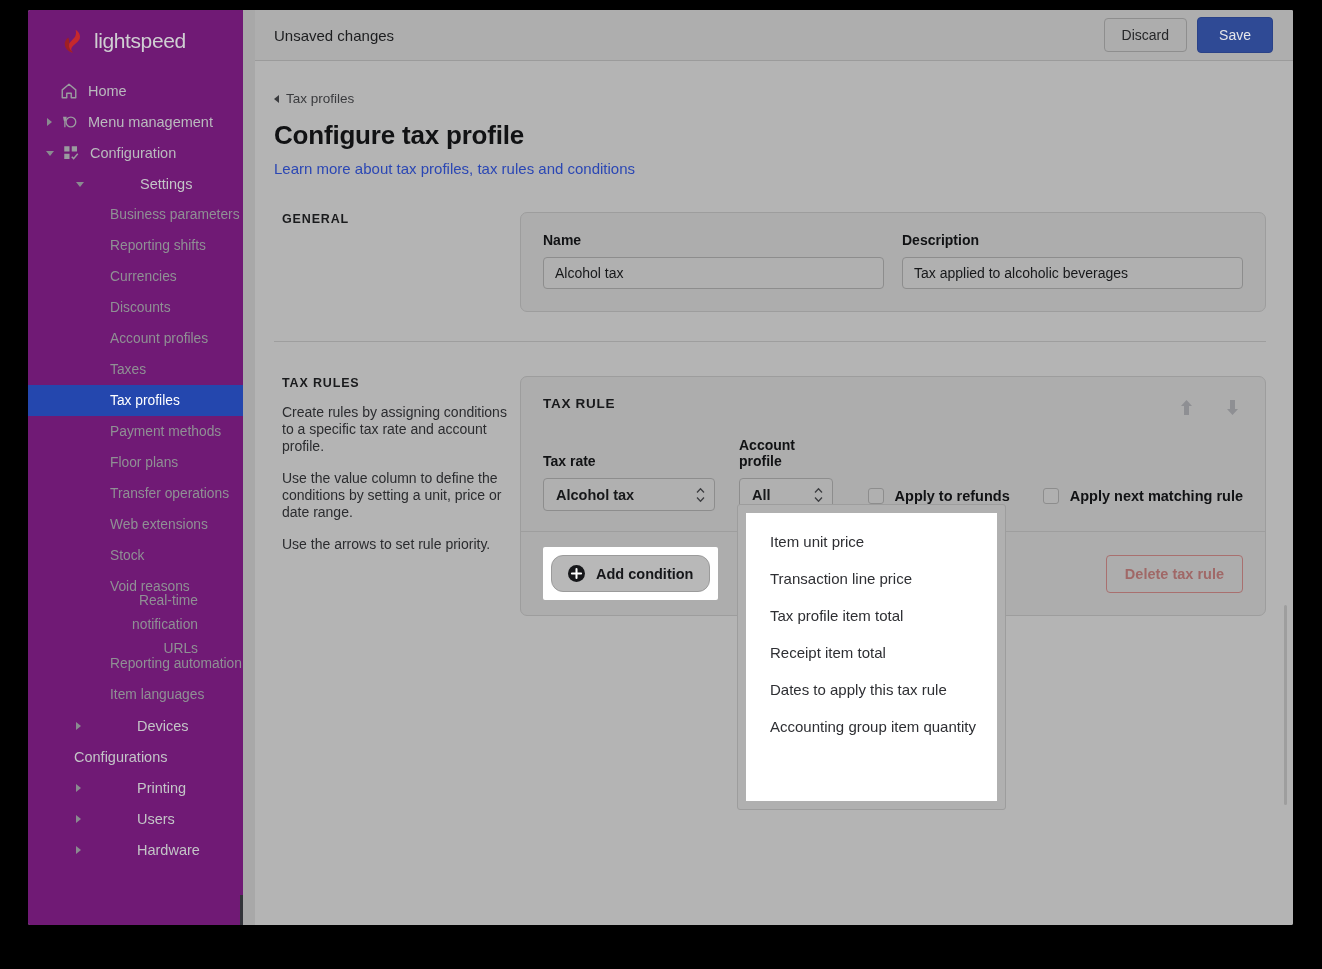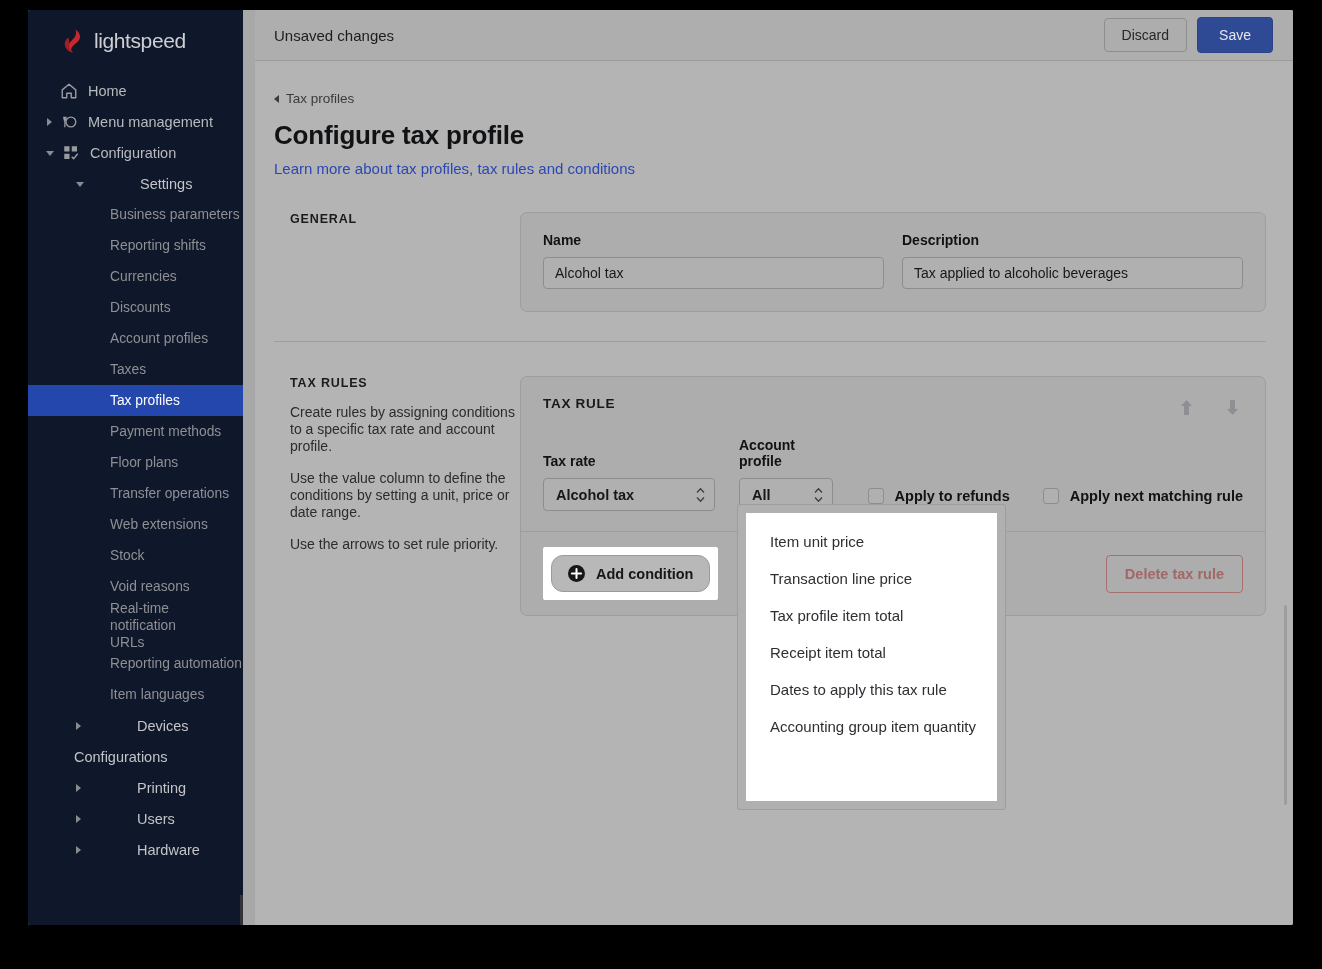--- a/index.html
+++ b/index.html
@@ -14,21 +14,21 @@
     left: 28px; top: 10px;
     width: 1265px; height: 915px;
     background: #a8a8a8;
     overflow: hidden;
     border-radius: 2px;
   }
   
   #sidebar {
     position: absolute; left: 0; top: 0;
     width: 215px; height: 915px;
-    background: #0f172a;
+    background: #701a75;
     overflow: hidden;
   }
   .logo-wrap {
     display: flex; align-items: center; gap: 8px;
     padding: 19px 0 0 36px;
   }
   .logo-flame { width: 22px; height: 24px; display:block; }
   .logo-text {
     color: #cfcfd2; font-size: 21px; letter-spacing: -0.4px;
     font-family: "Liberation Sans", sans-serif;
@@ -58,21 +58,21 @@
   .nav-label {
     color: #b9babd; font-size: 14.5px; margin-left: 10px;
     white-space: nowrap;
   }
   .lvl1 > .nav-label { font-size: 14.5px; }
   .lvl2 { height: 31px; }
   .lvl2 .nav-label { margin-left: 0; padding-left: 46px; font-size: 14.5px; }
   .lvl3 { height: 31px; }
   .lvl3 .nav-label { margin-left: 0; padding-left: 82px; color: #8f9094; font-size: 13.8px; }
   .lvl3.tall { height: 46px; }
-  .lvl3.tall .nav-label { white-space: normal; line-height: 17px; width: 170px; }
+  .lvl3.tall .nav-label { white-space: normal; line-height: 24px; width: 170px; text-align: right; }
   .lvl3.active { background: #2447ae; }
   .lvl3.active .nav-label { color: #ffffff; }
   .lvl2b .nav-label { padding-left: 46px; color: #c3c4c7; }
   .nav-row.withcaret .nav-label { margin-left: 10px; }
 
   
   #main {
     position: absolute; left: 227px; top: 0;
     width: 1038px; height: 915px;
     background: #b4b4b4;
@@ -122,21 +122,21 @@
     font-size: 26px; font-weight: 700; color: #111214;
     letter-spacing: -0.2px;
   }
   a.learn {
     display: inline-block; margin-top: 9px;
     color: #2b47b4; font-size: 15px; text-decoration: none; cursor: pointer;
   }
 
   .section { position: relative; margin-top: 34px; padding-right: 27px; }
   .section .left-col {
-    position: absolute; left: 16px; top: 0; width: 240px;
+    position: absolute; left: 8px; top: 0; width: 240px;
   }
   .sect-title {
     font-size: 12.5px; font-weight: 700; color: #1a1b1d;
     letter-spacing: 0.85px;
   }
   .sect-desc {
     margin-top: 14px; font-size: 14px; color: #2b2c2f; line-height: 17px;
   }
   .sect-desc + .sect-desc { margin-top: 15px; }
 

